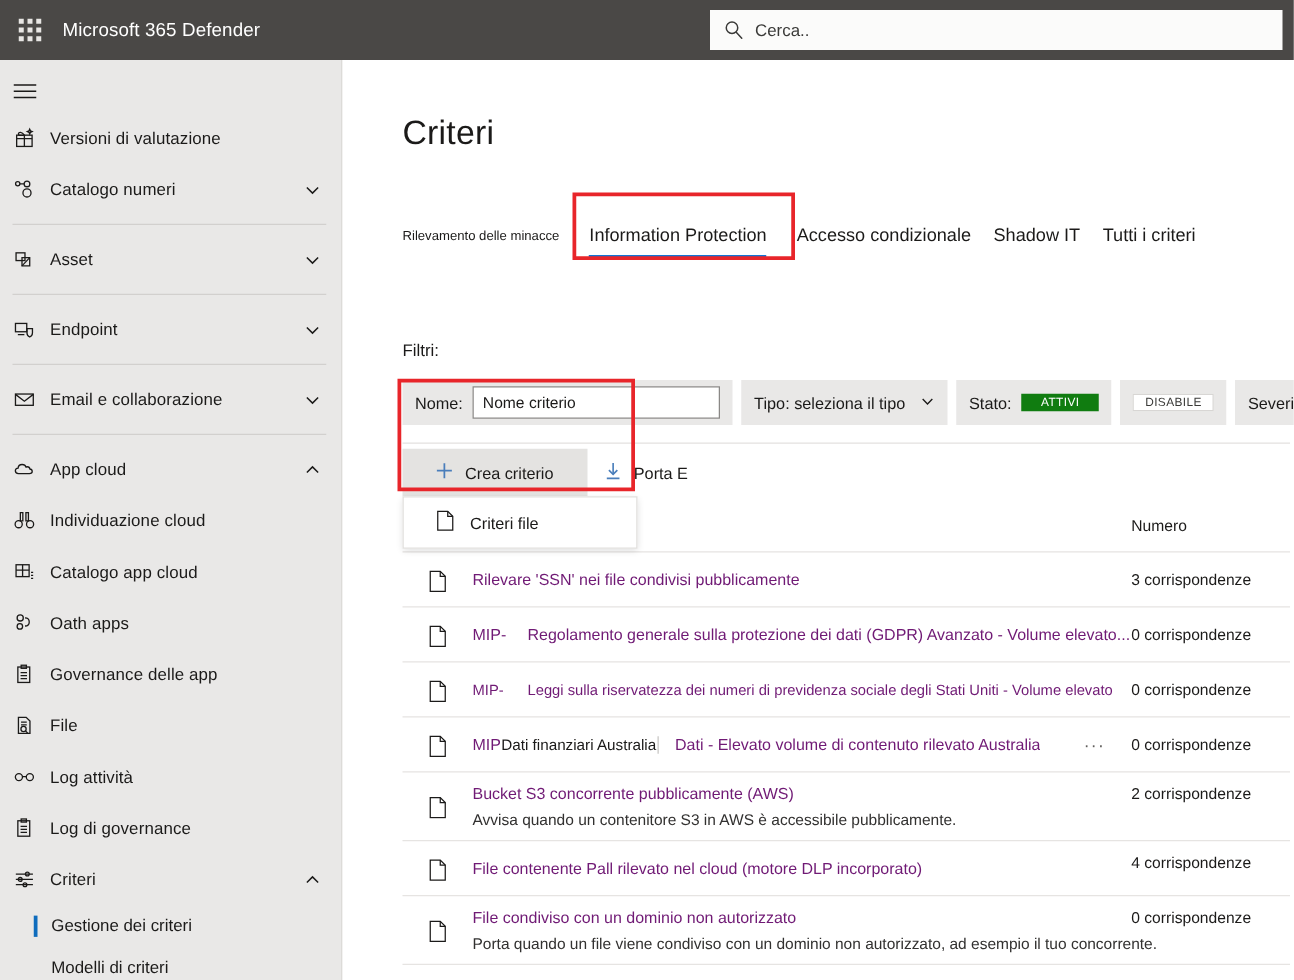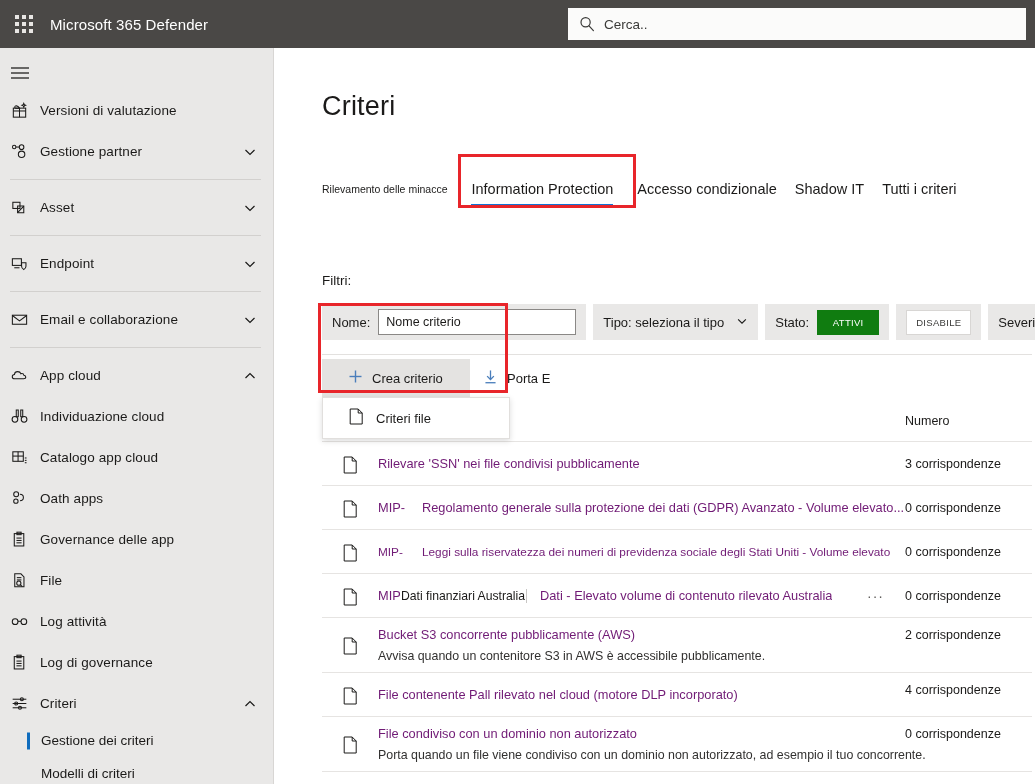--- a/index.html
+++ b/index.html
@@ -199,21 +199,21 @@
     outline: none;
     color: #1b1a19;
   }
   .name-input::placeholder { color: #1b1a19; opacity: 1; }
   .type-select {
     display: flex; align-items: center; gap: 12px;
     font-size: 13px; white-space: nowrap; cursor: pointer;
   }
   .pill {
     display: flex; align-items: center; justify-content: center;
-    height: 25px; min-width: 62px;
+    height: 14px; min-width: 62px;
     font-size: 9.5px; letter-spacing: .3px;
     cursor: pointer;
     padding: 0 9px;
   }
   .pill.on { background: #107c10; color: #ffffff; }
   .pill.off { background: #ffffff; color: #3a3a38; border: 1px solid #d8d6d4; }
 
   
   .toolbar-zone {
     position: absolute;
@@ -393,21 +393,21 @@
 
   <div class="nav-item">
     <span class="ico">
       <svg width="19" height="19" viewBox="0 0 20 20" fill="none" stroke="#1b1a19" stroke-width="1.1">
         <circle cx="4.4" cy="5.2" r="1.8"></circle>
         <circle cx="12.2" cy="5.4" r="2.4"></circle>
         <circle cx="12.2" cy="13" r="3.4"></circle>
         <line x1="6.2" y1="5.3" x2="9.8" y2="5.3"></line>
       </svg>
     </span>
-    <span class="lbl">Gestione partner</span>
+    <span class="lbl">Catalogo numeri</span>
     <span class="chev">
       <svg width="14" height="14" viewBox="0 0 14 14" fill="none" stroke="#1b1a19" stroke-width="1.2">
         <polyline points="2.5,5 7,9.5 11.5,5"></polyline>
       </svg>
     </span>
   </div>
 
   <div class="nav-sep"></div>
 
   <div class="nav-item">

